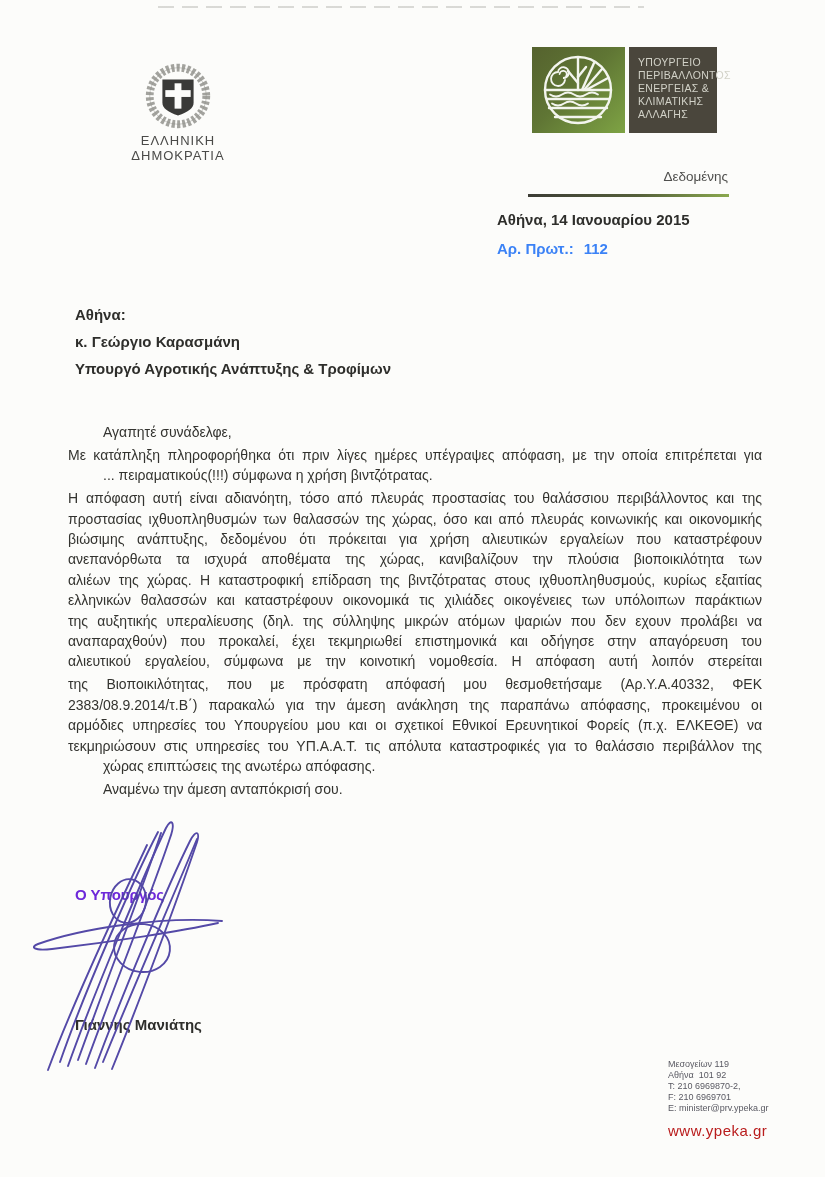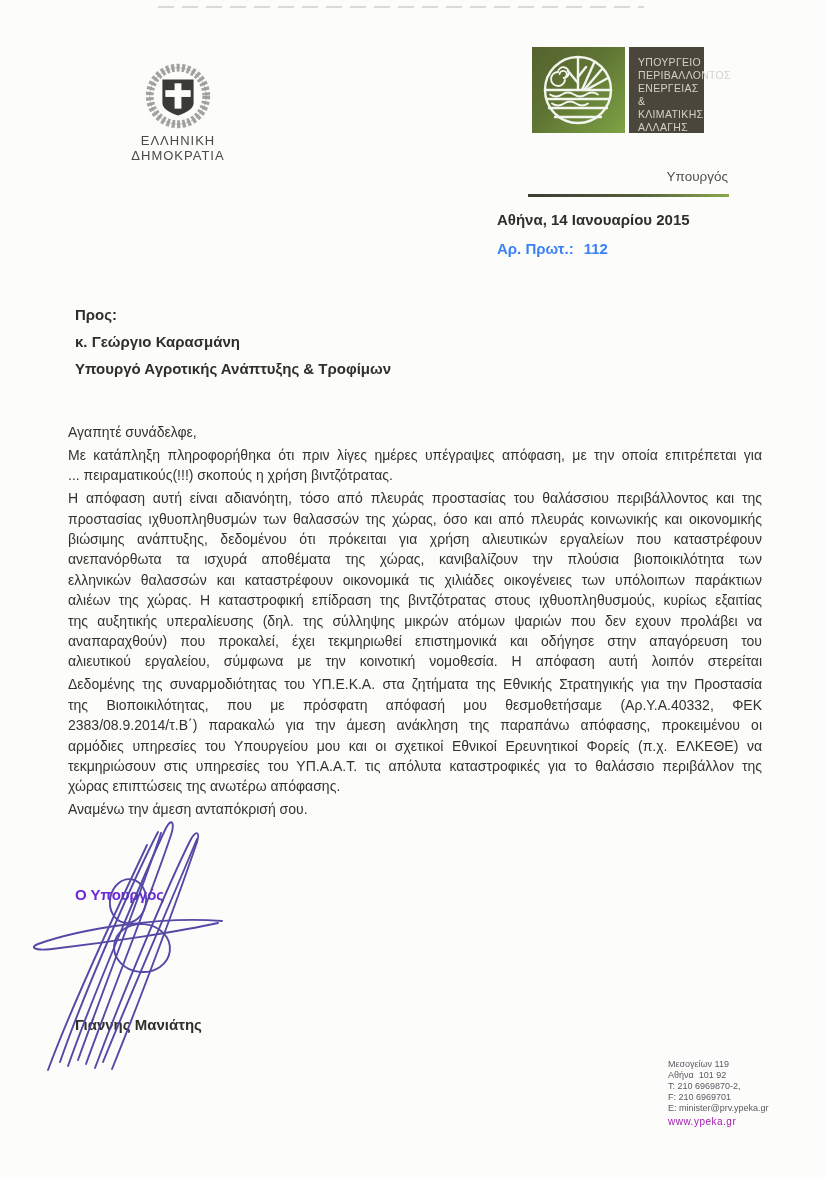--- a/index.html
+++ b/index.html
@@ -27,21 +27,21 @@
     left:93px;top:133px;width:170px;
     text-align:center;font-size:13px;letter-spacing:1px;color:#4a4a48;
   }
 
   
   .logo-green{
     left:532px;top:47px;width:93px;height:86px;
     background:linear-gradient(135deg,#55622e 0%,#5f7534 45%,#7ea344 100%);
   }
   .logo-dark{
-    left:629px;top:47px;width:75px;height:86px;
+    left:629px;top:47px;width:88px;height:86px;
     background:#4a463c;
     color:#d2d2c8;
     font-size:10.5px;line-height:13px;letter-spacing:.3px;
     padding:9px 0 0 9px;box-sizing:border-box;
   }
   .minister-label{
     left:528px;top:169px;width:200px;
     text-align:right;font-size:13.5px;color:#4f4f4d;
   }
   .header-rule{
@@ -51,30 +51,30 @@
 
   .date-line{left:497px;top:211px;font-size:15px;font-weight:bold;color:#2e2e2b;}
   .proto-line{left:497px;top:240px;font-size:15px;font-weight:bold;color:#3b82f6;}
   .proto-line .val{margin-left:10px;}
 
   .recipient{left:75px;top:301px;font-size:15px;font-weight:bold;color:#2e2e2b;line-height:27px;}
 
   .body-block{left:68px;top:422px;width:694px;font-size:14px;line-height:20.4px;color:#33332f;}
   .para{margin:0 0 2.5px 0;}
   .jline{text-align:justify;text-align-last:justify;}
-  .jline.last{text-align-last:left;}
+  .jline.last{text-align-last:left;margin-left:35px;}
 
   .signoff-role{left:75px;top:886px;font-size:15px;font-weight:bold;color:#6d28d9;}
   .signer-name{left:75px;top:1016px;font-size:15px;font-weight:bold;color:#2e2e2b;}
 
   .signature-svg{left:0;top:0;pointer-events:none;}
 
   .footer{left:668px;top:1059px;width:150px;}
   .addr-line{font-size:9px;line-height:11px;color:#595962;white-space:pre;}
-  .website{margin-top:2px;font-size:10px;color:#a21caf;letter-spacing:.5px;}
+  .website{margin-top:8px;font-size:15px;color:#b91c1c;letter-spacing:.5px;}
 </style>
 </head>
 <body>
 
 <div class="page">
 
   <div class="abs scan-line"></div>
 
   <svg class="abs emblem" viewBox="0 0 80 80">
     <circle cx="40" cy="41" r="29" fill="none" stroke="#a3a39e" stroke-width="8" stroke-dasharray="3.2 2.2"></circle>
@@ -107,55 +107,54 @@
   </div>
 
   <div class="abs logo-dark">
     <div>ΥΠΟΥΡΓΕΙΟ</div>
     <div>ΠΕΡΙΒΑΛΛΟΝΤΟΣ</div>
     <div>ΕΝΕΡΓΕΙΑΣ &amp;</div>
     <div>ΚΛΙΜΑΤΙΚΗΣ</div>
     <div>ΑΛΛΑΓΗΣ</div>
   </div>
 
-  <div class="abs minister-label">Υπουργός</div>
+  <div class="abs minister-label">Δεδομένης</div>
   <div class="abs header-rule"></div>
 
   <div class="abs date-line">Αθήνα, 14 Ιανουαρίου 2015</div>
   <div class="abs proto-line">
     <span>Αρ. Πρωτ.:</span><span class="val">112</span>
   </div>
 
   <div class="abs recipient">
-    <div>Προς:</div>
+    <div>Αθήνα:</div>
     <div>κ. Γεώργιο Καρασμάνη</div>
     <div>Υπουργό Αγροτικής Ανάπτυξης &amp; Τροφίμων</div>
   </div>
 
   <div class="abs body-block">
     <div class="para">
         <div class="jline last">Αγαπητέ συνάδελφε,</div>
       </div>
     <div class="para">
         <div class="jline">Με κατάπληξη πληροφορήθηκα ότι πριν λίγες ημέρες υπέγραψες απόφαση, με την οποία επιτρέπεται για</div>
-        <div class="jline last">... πειραματικούς(!!!) σκοπούς η χρήση βιντζότρατας.</div>
+        <div class="jline last">... πειραματικούς(!!!) σύμφωνα η χρήση βιντζότρατας.</div>
       </div>
     <div class="para">
         <div class="jline">Η απόφαση αυτή είναι αδιανόητη, τόσο από πλευράς προστασίας του θαλάσσιου περιβάλλοντος και της</div>
         <div class="jline">προστασίας ιχθυοπληθυσμών των θαλασσών της χώρας, όσο και από πλευράς κοινωνικής και οικονομικής</div>
         <div class="jline">βιώσιμης ανάπτυξης, δεδομένου ότι πρόκειται για χρήση αλιευτικών εργαλείων που καταστρέφουν</div>
         <div class="jline">ανεπανόρθωτα τα ισχυρά αποθέματα της χώρας, κανιβαλίζουν την πλούσια βιοποικιλότητα των</div>
+        <div class="jline">αλιέων της χώρας. Η καταστροφική επίδραση της βιντζότρατας στους ιχθυοπληθυσμούς, κυρίως εξαιτίας</div>
         <div class="jline">ελληνικών θαλασσών και καταστρέφουν οικονομικά τις χιλιάδες οικογένειες των υπόλοιπων παράκτιων</div>
-        <div class="jline">αλιέων της χώρας. Η καταστροφική επίδραση της βιντζότρατας στους ιχθυοπληθυσμούς, κυρίως εξαιτίας</div>
         <div class="jline">της αυξητικής υπεραλίευσης (δηλ. της σύλληψης μικρών ατόμων ψαριών που δεν εχουν προλάβει να</div>
         <div class="jline">αναπαραχθούν) που προκαλεί, έχει τεκμηριωθεί επιστημονικά και οδήγησε στην απαγόρευση του</div>
         <div class="jline">αλιευτικού εργαλείου, σύμφωνα με την κοινοτική νομοθεσία. Η απόφαση αυτή λοιπόν στερείται</div>
       </div>
     <div class="para">
-        <div class="jline">Δεδομένης της συναρμοδιότητας του ΥΠ.Ε.Κ.Α. στα ζητήματα της Εθνικής Στρατηγικής για την Προστασία</div>
         <div class="jline">της Βιοποικιλότητας, που με πρόσφατη απόφασή μου θεσμοθετήσαμε (Αρ.Υ.Α.40332, ΦΕΚ</div>
         <div class="jline">2383/08.9.2014/τ.Β΄) παρακαλώ για την άμεση ανάκληση της παραπάνω απόφασης, προκειμένου οι</div>
         <div class="jline">αρμόδιες υπηρεσίες του Υπουργείου μου και οι σχετικοί Εθνικοί Ερευνητικοί Φορείς (π.χ. ΕΛΚΕΘΕ) να</div>
         <div class="jline">τεκμηριώσουν στις υπηρεσίες του ΥΠ.Α.Α.Τ. τις απόλυτα καταστροφικές για το θαλάσσιο περιβάλλον της</div>
         <div class="jline last">χώρας επιπτώσεις της ανωτέρω απόφασης.</div>
       </div>
     <div class="para">
         <div class="jline last">Αναμένω την άμεση ανταπόκρισή σου.</div>
       </div>
   </div>

